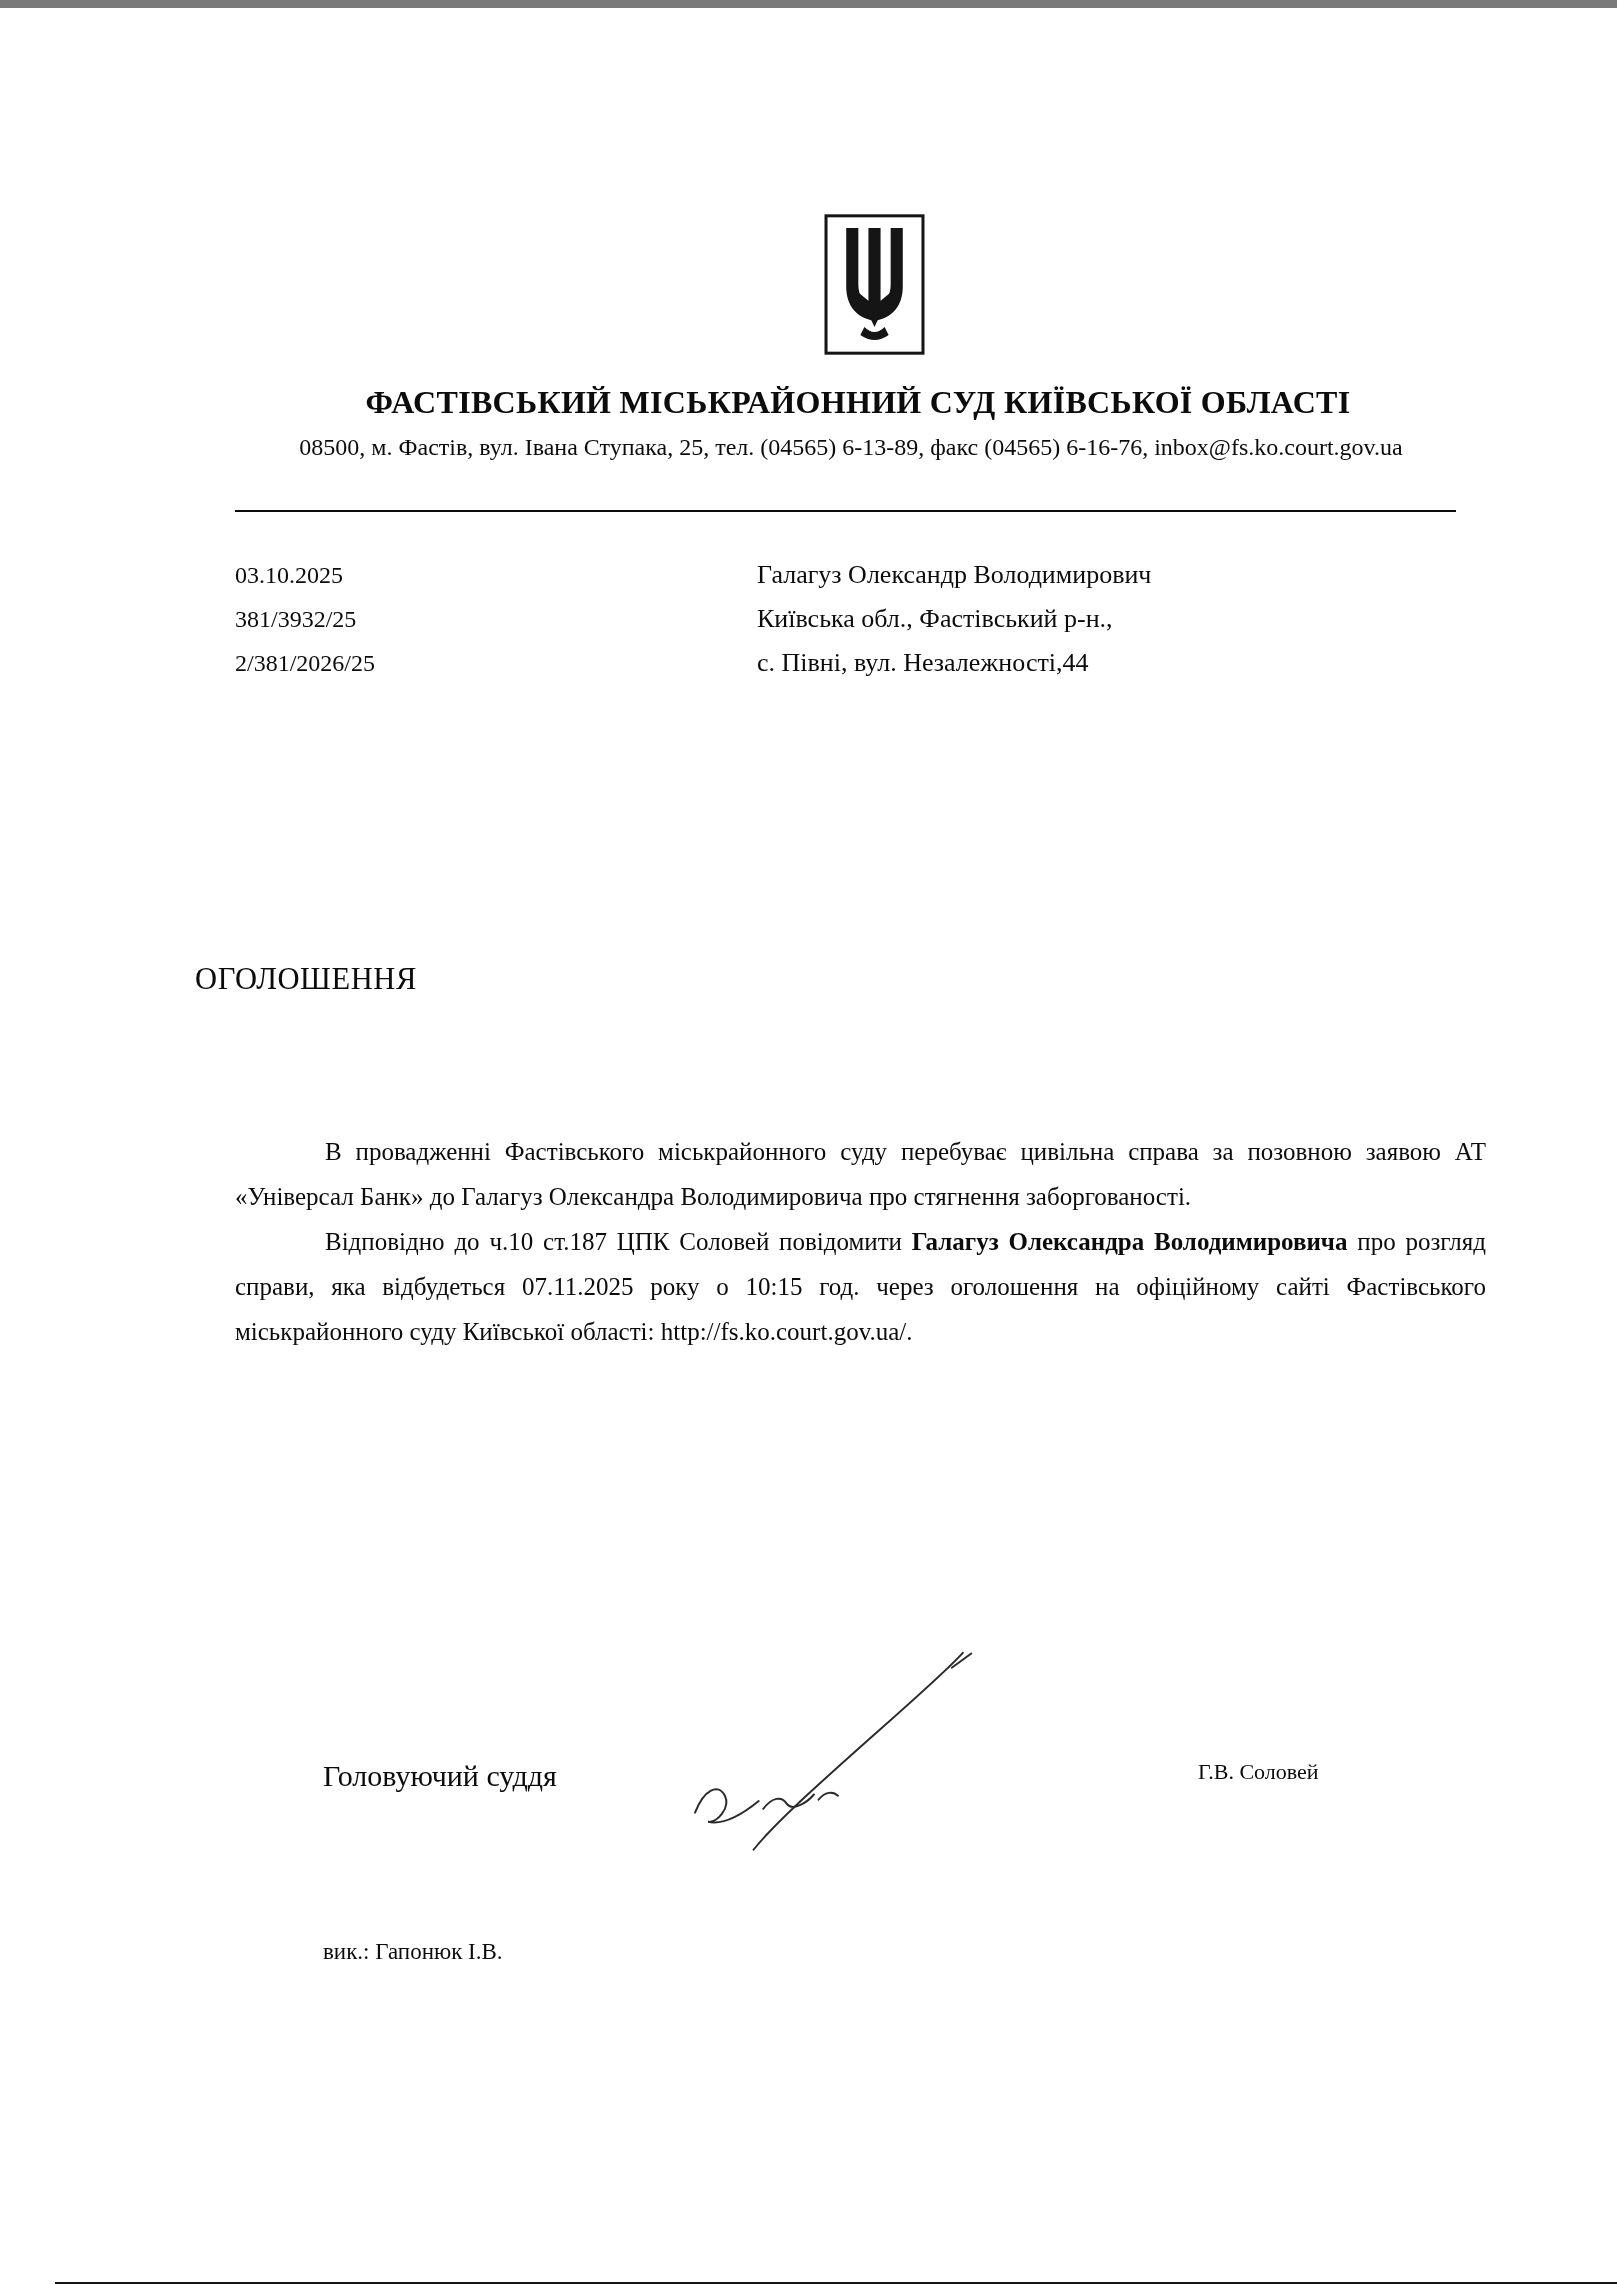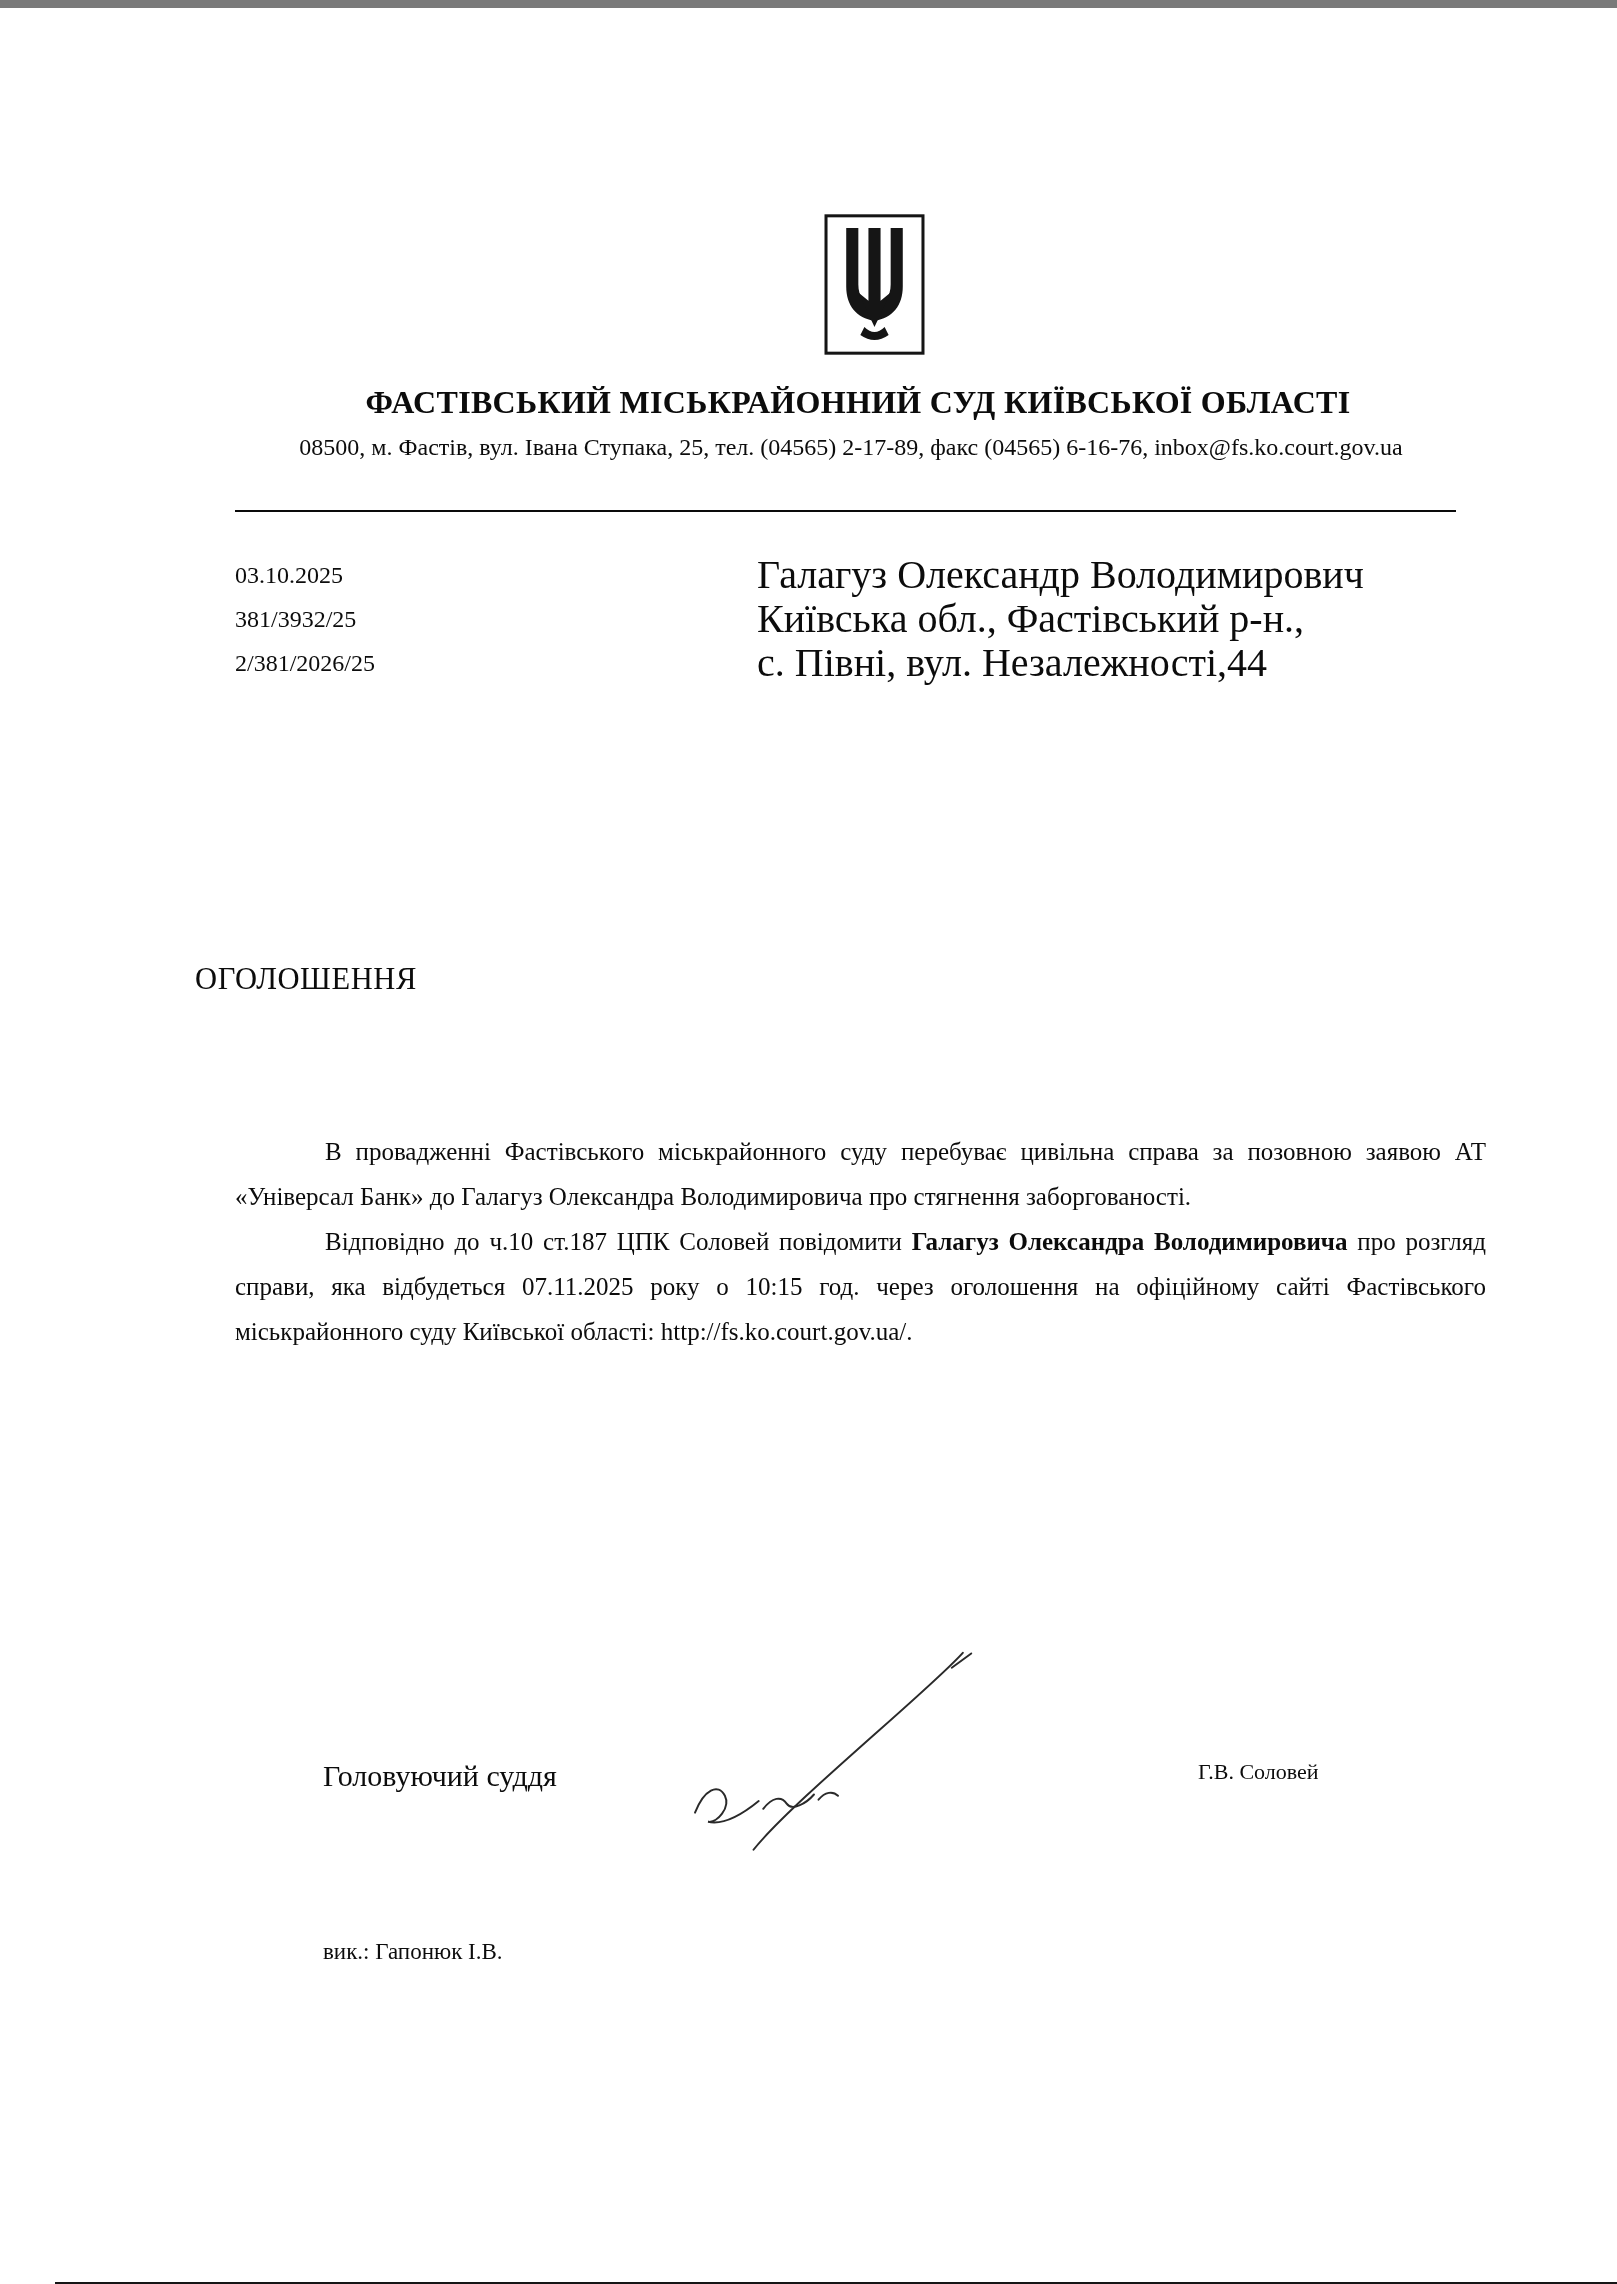--- a/index.html
+++ b/index.html
@@ -50,21 +50,21 @@
     position:absolute;
     top:545px;
     left:235px;
     font-size:24px;
     line-height:44px;
   }
   .recipient {
     position:absolute;
     top:545px;
     left:757px;
-    font-size:40px;
+    font-size:26px;
     line-height:44px;
   }
   .doc-title {
     position:absolute;
     top:954px;
     left:195px;
     right:97px;
     text-align:left;
     font-size:30.5px;
     letter-spacing:0.6px;
@@ -125,21 +125,21 @@
       <g fill="#151515">
         <path d="M22 14 h12 v56 c0 12 6 19 16 22 v14 c-18 -3 -28 -15 -28 -34 Z"></path>
         <path d="M78 14 h-12 v56 c0 12 -6 19 -16 22 v14 c18 -3 28 -15 28 -34 Z"></path>
         <path d="M44 14 h12 v72 l10 -8 -16 34 -16 -34 10 8 Z"></path>
         <path d="M40 112 q10 10 20 0 l4 8 q-14 10 -28 0 Z"></path>
       </g>
     </svg>
   </div>
 
   <div class="court-name">ФАСТІВСЬКИЙ МІСЬКРАЙОННИЙ СУД КИЇВСЬКОЇ ОБЛАСТІ</div>
-  <div class="court-address">08500, м. Фастів, вул. Івана Ступака, 25, тел. (04565) 2-17-89, факс (04565) 6-16-76, inbox@fs.ko.court.gov.ua</div>
+  <div class="court-address">08500, м. Фастів, вул. Івана Ступака, 25, тел. (04565) 6-13-89, факс (04565) 6-16-76, inbox@fs.ko.court.gov.ua</div>
   <div class="rule"></div>
 
   <div class="meta">
     <div>03.10.2025</div>
     <div>381/3932/25</div>
     <div>2/381/2026/25</div>
   </div>
 
   <div class="recipient">
     <div>Галагуз Олександр Володимирович</div>

